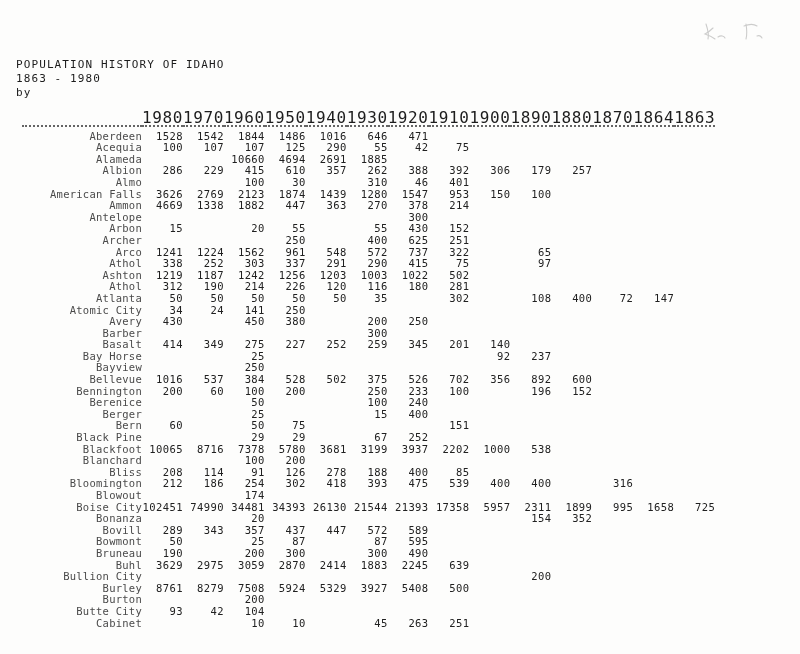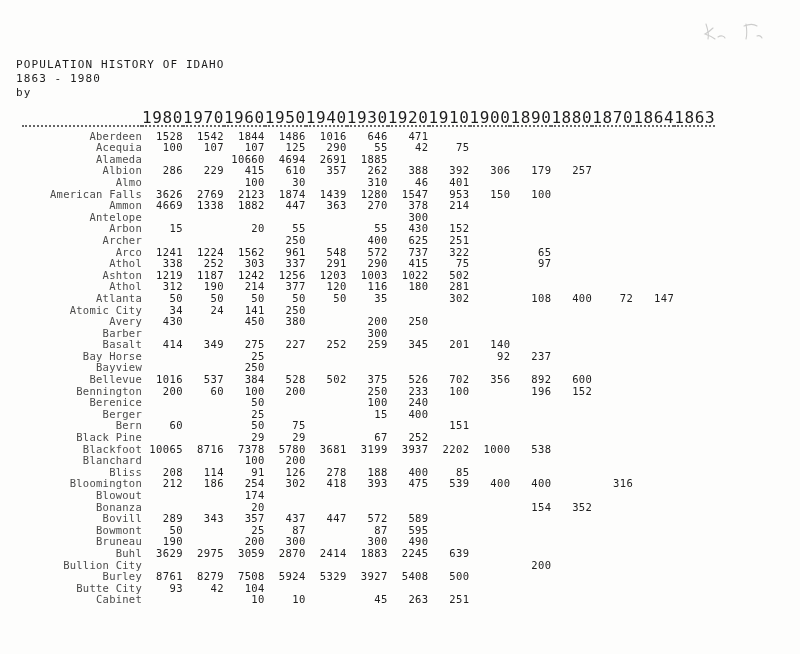--- a/index.html
+++ b/index.html
@@ -382,21 +382,21 @@
         <td class="num"></td>
         <td class="num"></td>
         <td class="num"></td>
         <td class="num"></td>
       </tr>
       <tr class="data-row">
         <td class="place">Athol</td>
         <td class="num">312</td>
         <td class="num">190</td>
         <td class="num">214</td>
-        <td class="num">377</td>
+        <td class="num">226</td>
         <td class="num">120</td>
         <td class="num">116</td>
         <td class="num">180</td>
         <td class="num">281</td>
         <td class="num"></td>
         <td class="num"></td>
         <td class="num"></td>
         <td class="num"></td>
         <td class="num"></td>
         <td class="num"></td>
@@ -701,20 +701,37 @@
         <td class="num"></td>
         <td class="num"></td>
         <td class="num"></td>
         <td class="num"></td>
         <td class="num"></td>
         <td class="num"></td>
         <td class="num"></td>
         <td class="num"></td>
       </tr>
       <tr class="data-row">
+        <td class="place">Boise City</td>
+        <td class="num">102451</td>
+        <td class="num">74990</td>
+        <td class="num">34481</td>
+        <td class="num">34393</td>
+        <td class="num">26130</td>
+        <td class="num">21544</td>
+        <td class="num">21393</td>
+        <td class="num">17358</td>
+        <td class="num">5957</td>
+        <td class="num">2311</td>
+        <td class="num">1899</td>
+        <td class="num">995</td>
+        <td class="num">1658</td>
+        <td class="num">725</td>
+      </tr>
+      <tr class="data-row">
         <td class="place">Bonanza</td>
         <td class="num"></td>
         <td class="num"></td>
         <td class="num">20</td>
         <td class="num"></td>
         <td class="num"></td>
         <td class="num"></td>
         <td class="num"></td>
         <td class="num"></td>
         <td class="num"></td>
@@ -820,20 +837,37 @@
         <td class="num">5408</td>
         <td class="num">500</td>
         <td class="num"></td>
         <td class="num"></td>
         <td class="num"></td>
         <td class="num"></td>
         <td class="num"></td>
         <td class="num"></td>
       </tr>
       <tr class="data-row">
+        <td class="place">Burton</td>
+        <td class="num"></td>
+        <td class="num"></td>
+        <td class="num">200</td>
+        <td class="num"></td>
+        <td class="num"></td>
+        <td class="num"></td>
+        <td class="num"></td>
+        <td class="num"></td>
+        <td class="num"></td>
+        <td class="num"></td>
+        <td class="num"></td>
+        <td class="num"></td>
+        <td class="num"></td>
+        <td class="num"></td>
+      </tr>
+      <tr class="data-row">
         <td class="place">Butte City</td>
         <td class="num">93</td>
         <td class="num">42</td>
         <td class="num">104</td>
         <td class="num"></td>
         <td class="num"></td>
         <td class="num"></td>
         <td class="num"></td>
         <td class="num"></td>
         <td class="num"></td>

